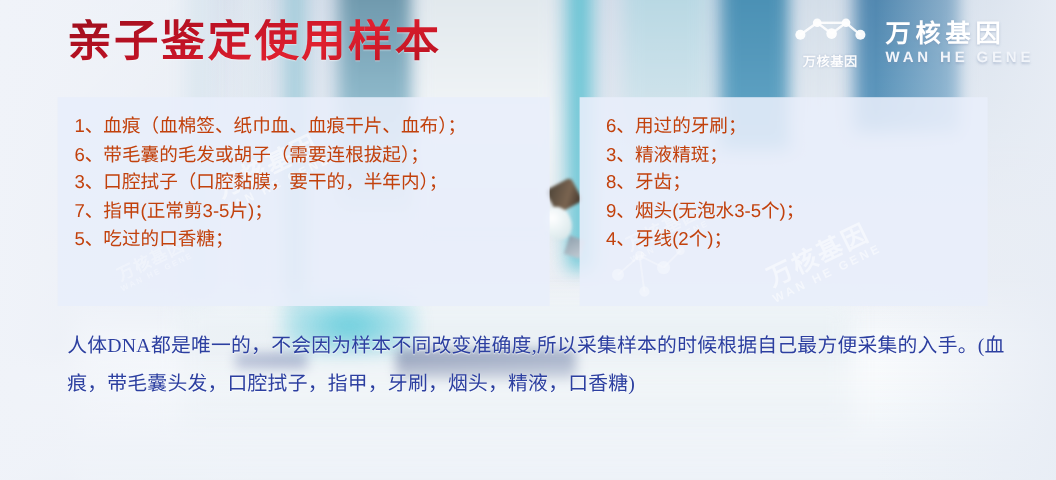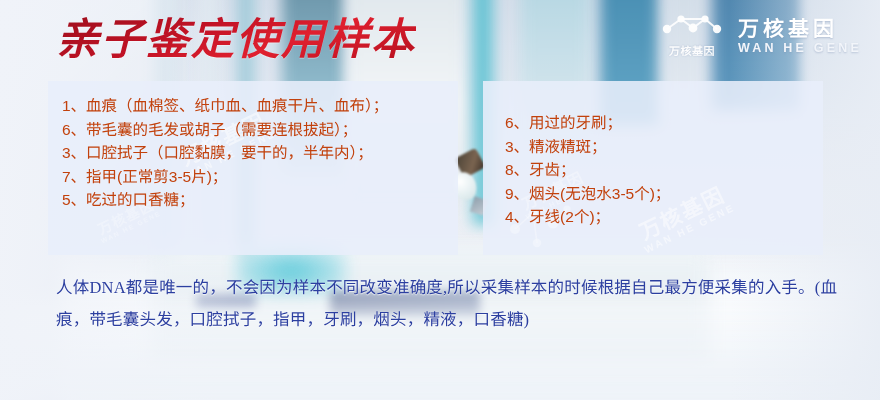--- a/index.html
+++ b/index.html
@@ -86,21 +86,21 @@
   .logo-text{display:flex;flex-direction:column;gap:1px;}
   .logo-cn{font-size:21px;font-weight:bold;color:#ffffff;letter-spacing:4px;line-height:1.15;
     text-shadow:0 1px 2px rgba(120,140,175,.45);}
   .logo-en{font-size:12.5px;font-weight:bold;color:#f2f5fa;letter-spacing:3.2px;line-height:1.1;
     text-shadow:0 1px 2px rgba(120,140,175,.4);}
 
   
   .title{
     position:absolute;left:56px;top:16px;
     font-family:"Liberation Serif","DejaVu Serif",serif;
-    font-size:43px;font-weight:bold;font-style:italic;
+    font-size:37px;font-weight:bold;
     letter-spacing:2px;line-height:1.1;white-space:nowrap;
     background:linear-gradient(160deg,#9e0f1d 0%,#c01225 35%,#e0202f 62%,#b5101f 100%);
     -webkit-background-clip:text;background-clip:text;color:transparent;
     -webkit-text-fill-color:transparent;
     filter:drop-shadow(0 1px 0 rgba(255,255,255,.35));
   }
 
   
   .card{
     position:absolute;top:81px;height:174px;
@@ -108,21 +108,21 @@
     overflow:hidden;
   }
   .card-left{left:48px;width:410px;}
   .card-right{left:483px;width:340px;}
   .card ol{list-style:none;margin:0;padding:0;}
   .card li{
     color:#c2410c;font-size:15.5px;line-height:1.52;white-space:nowrap;
     font-family:Liberation Sans, sans-serif;
   }
   .list-left{position:absolute;left:14px;top:13px;}
-  .list-right{position:absolute;left:22px;top:30px;}
+  .list-right{position:absolute;left:22px;top:13px;}
 
   .wm{
     position:absolute;pointer-events:none;user-select:none;
     transform:rotate(-26deg);opacity:.5;color:#ffffff;text-align:center;
     font-weight:bold;
   }
   .wm .wm-cn{font-size:21px;letter-spacing:2px;line-height:1.1;}
   .wm .wm-en{font-size:10px;letter-spacing:2.6px;line-height:1.2;}
   .wm-a{left:152px;top:120px;}
   .wm-b{left:22px;top:96px;opacity:.32;transform:rotate(-26deg) scale(.72);}

